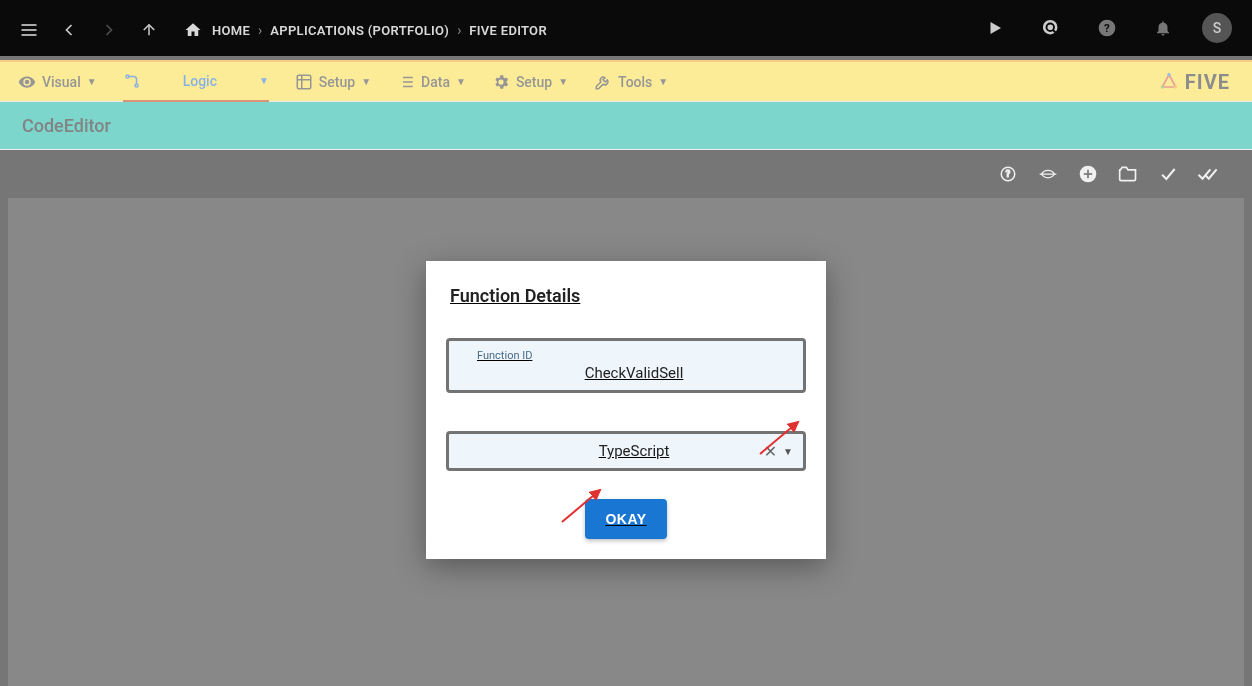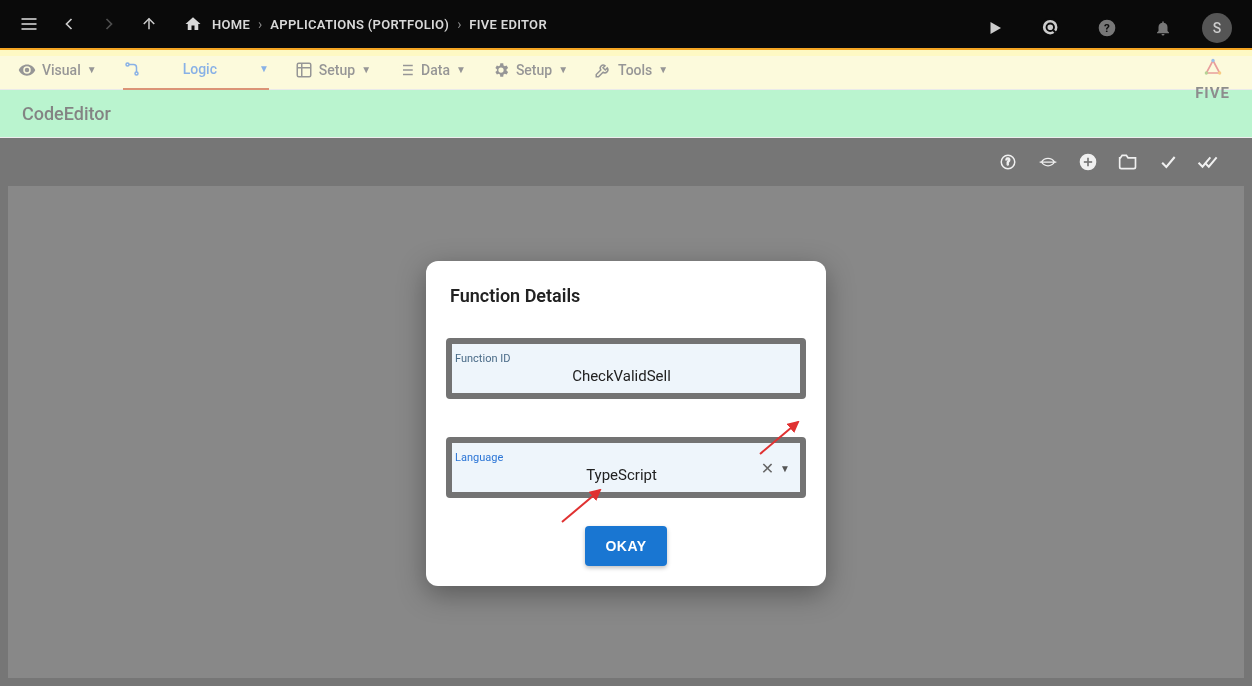--- a/index.html
+++ b/index.html
@@ -6,21 +6,21 @@
   body {
     font-family: -apple-system, BlinkMacSystemFont, "Segoe UI", Roboto, sans-serif;
     background: #0a0a0a;
     width: 1252px;
     height: 686px;
     overflow: hidden;
     position: relative;
   }
   
   .topbar {
-    height: 48px;
+    height: 60px;
     background: #0a0a0a;
     display: flex;
     align-items: center;
     padding: 0 12px;
     color: #ccc;
     position: relative;
   }
   .topbar-left { display: flex; align-items: center; gap: 6px; }
   .topbar-right { position:absolute; right:20px; top:0; height:56px; display:flex; align-items:center; gap:22px; }
   .icon-btn {
@@ -35,40 +35,40 @@
   .avatar {
     width: 30px; height:30px; border-radius:50%;
     background:#555; display:flex; align-items:center; justify-content:center;
     color:#ccc; font-size:14px; font-weight:500;
   }
   .orange-line { height:2px; background:#f5a623; width:100%; }
 
   
   .menubar {
     height: 40px;
-    background: #fef9c3;
+    background: #fde047;
     display:flex; align-items:center;
     padding: 0 18px;
     gap: 26px;
     border-bottom:1px solid #ddd;
     position:relative;
   }
-  .menubar-logo { position:absolute; right:22px; top:8px; display:flex; align-items:center; gap:6px; color:#333; font-weight:700; font-size:15px; letter-spacing:1px;flex-direction:column; }
+  .menubar-logo { position:absolute; right:22px; top:8px; display:flex; align-items:center; gap:6px; color:#333; font-weight:700; font-size:20px; letter-spacing:1px; }
   .menu-item {
     display:flex; align-items:center; gap:6px;
     color:#444; font-size:14px; font-weight:500;
     cursor:pointer; height:40px;
   }
   .menu-item svg { width:18px; height:18px; }
   .menu-item.active { color:#2b75d6; border-bottom:2px solid #c2410c;gap:42px; }
   .menu-caret { font-size:10px; }
 
   
   .title-row {
-    height: 48px; background:#86efac;
+    height: 48px; background:#14b8a6;
     display:flex; align-items:center;
     padding: 0 22px;
     font-size:18px; font-weight:500; color:#222;
     border-bottom:1px solid #e2e2e2;
   }
 
   
   .canvas-area { position:relative; height:540px; background:#2b2b2b; margin: 0 8px; }
   .canvas-toolbar {
     height:48px; background:#0a0a0a;
@@ -79,35 +79,36 @@
 
   
   .overlay {
     position:absolute; left:0; top:56px; right:0; bottom:0;
     background: rgba(250,250,250,0.45);
     display:flex; align-items:flex-start; justify-content:center;
   }
   .modal {
     position:absolute;
     left:426px; top:205px;
-    width:400px; background:#fff; border-radius:12px;
+    width:400px; background:#fff; border-radius:0;
     box-shadow: 0 8px 28px rgba(0,0,0,0.35);
     padding: 24px 0 20px 0;
     pointer-events:auto;
+    text-decoration:underline;
   }
   .modal-title {
     font-size:18px; font-weight:600; color:#222;
     padding: 0 24px 18px 24px;
   }
   .field {
     margin: 14px 20px 10px 20px;
     background:#eef5fb;
-    border:6px solid #737373;
+    border:3px solid #737373;
     border-radius:4px;
-    padding: 8px 12px 8px 3px;
+    padding: 8px 12px 8px 28px;
     position:relative;
   }
   .field-label { font-size:11px; color:#4a6b87; margin-bottom:2px; }
   .field-label.blue { color:#2b75d6; }
   .field-value { font-size:15px; color:#222;text-align:center; }
   .field-ctrls { position:absolute; right:10px; top:50%; transform:translateY(-50%); display:flex; align-items:center; gap:6px; color:#666; }
   .modal-actions { display:flex; justify-content:center; margin-top:28px; }
   .btn-primary {
     background:#1976d2; color:#fff; border:none;
     padding:12px 20px; font-size:14px; font-weight:600;
@@ -309,21 +310,20 @@
 <div class="overlay">
   <div class="modal">
     <div class="modal-title">Function Details</div>
 
     <div class="field">
       <div class="field-label">Function ID</div>
       <div class="field-value">CheckValidSell</div>
     </div>
 
     <div class="field" style="margin-top:38px">
-      <div class="field-label blue">Language</div>
       <div class="field-value">TypeScript</div>
       <div class="field-ctrls">
         <span style="cursor:pointer;font-size:16px;color:#666">✕</span>
         <span style="cursor:pointer;font-size:10px;color:#555">▼</span>
       </div>
     </div>
 
     <div class="modal-actions">
       <button class="btn-primary">OKAY</button>
     </div>

